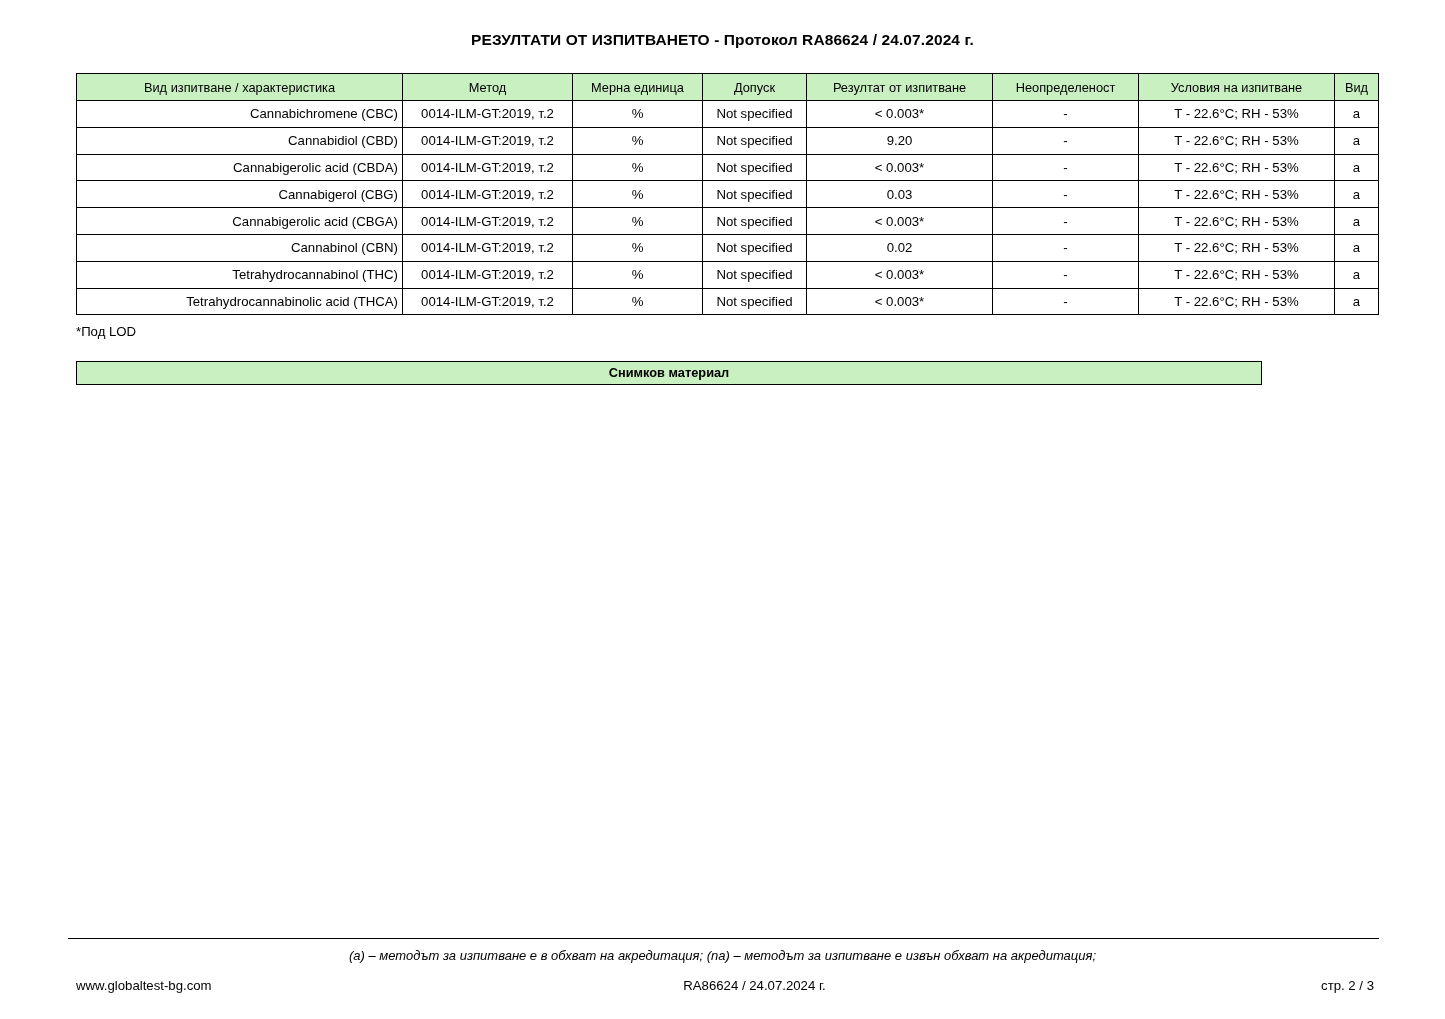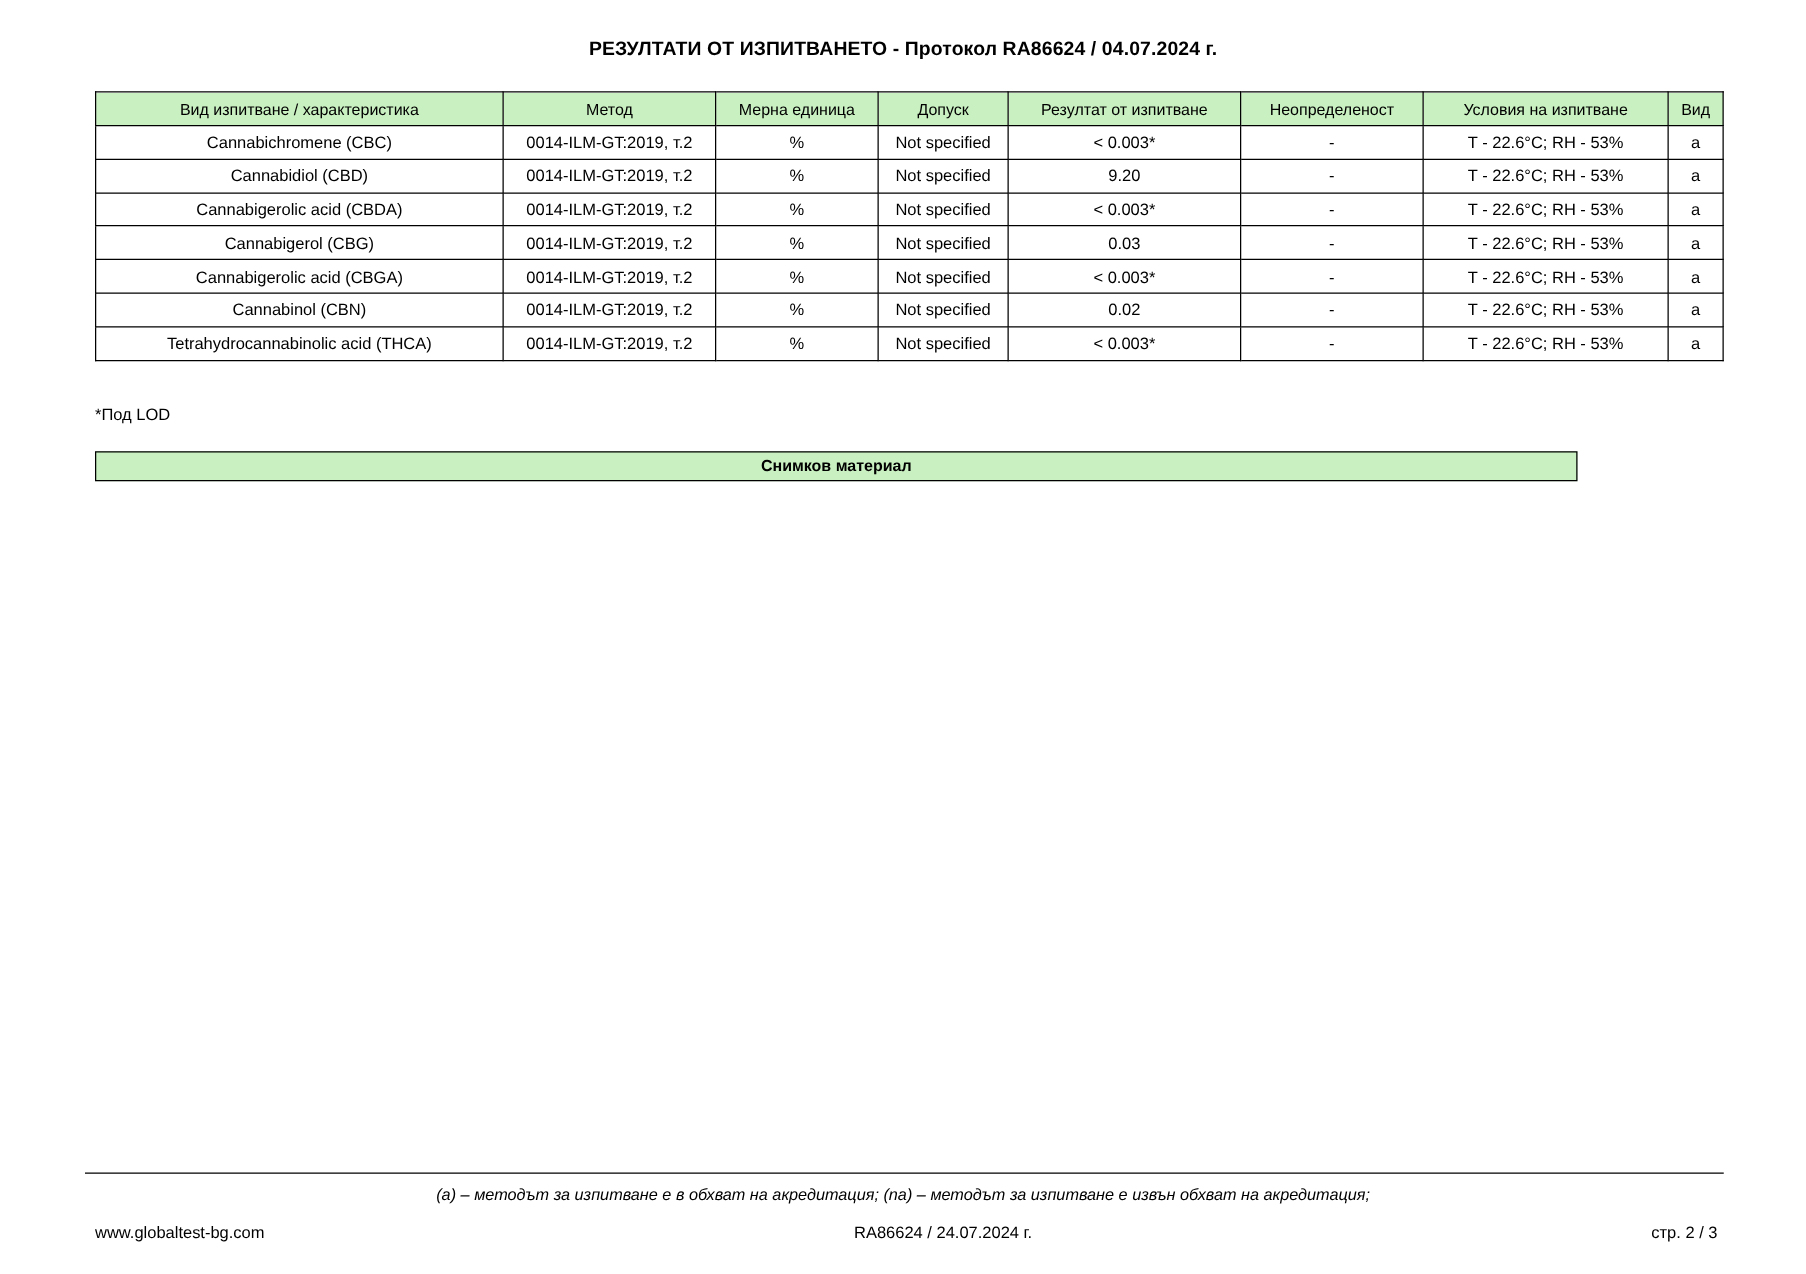--- a/index.html
+++ b/index.html
@@ -52,21 +52,21 @@
   .results-table thead th {
     background: #c9f0c0;
     font-weight: normal;
     text-align: center;
     font-size: 12.8px;
     height: 27px;
   }
   .results-table td {
     background: #ffffff;
   }
-  .c-name  { text-align: center; padding-left: 8px; }
+  .c-name  { text-align: right; padding-left: 8px; }
   .c-center{ text-align: center; }
 
   .col-1 { width: 326px; }
   .col-2 { width: 170px; }
   .col-3 { width: 130px; }
   .col-4 { width: 104px; }
   .col-5 { width: 186px; }
   .col-6 { width: 146px; }
   .col-7 { width: 196px; }
   .col-8 { width: 44px; }
@@ -125,21 +125,21 @@
     text-align: center;
     font-size: 13.2px;
     margin-left: 32px;
   }
 </style>
 </head>
 <body>
 
 <div class="page">
 
-  <div class="doc-title">РЕЗУЛТАТИ ОТ ИЗПИТВАНЕТО - Протокол  RA86624 / 04.07.2024 г.</div>
+  <div class="doc-title">РЕЗУЛТАТИ ОТ ИЗПИТВАНЕТО - Протокол  RA86624 / 24.07.2024 г.</div>
 
   <table class="results-table">
     <colgroup>
       <col class="col-1">
         <col class="col-2">
         <col class="col-3">
         <col class="col-4">
       <col class="col-5">
         <col class="col-6">
         <col class="col-7">
@@ -212,20 +212,30 @@
         <td class="c-name">Cannabinol (CBN)</td>
         <td class="c-center">0014-ILM-GT:2019, т.2</td>
         <td class="c-center">%</td>
         <td class="c-center">Not specified</td>
         <td class="c-center">0.02</td>
         <td class="c-center">-</td>
         <td class="c-center">T - 22.6°C; RH - 53%</td>
         <td class="c-center">a</td>
       </tr>
       <tr>
+        <td class="c-name">Tetrahydrocannabinol (THC)</td>
+        <td class="c-center">0014-ILM-GT:2019, т.2</td>
+        <td class="c-center">%</td>
+        <td class="c-center">Not specified</td>
+        <td class="c-center">&lt; 0.003*</td>
+        <td class="c-center">-</td>
+        <td class="c-center">T - 22.6°C; RH - 53%</td>
+        <td class="c-center">a</td>
+      </tr>
+      <tr>
         <td class="c-name">Tetrahydrocannabinolic acid (THCA)</td>
         <td class="c-center">0014-ILM-GT:2019, т.2</td>
         <td class="c-center">%</td>
         <td class="c-center">Not specified</td>
         <td class="c-center">&lt; 0.003*</td>
         <td class="c-center">-</td>
         <td class="c-center">T - 22.6°C; RH - 53%</td>
         <td class="c-center">a</td>
       </tr>
     </tbody>

